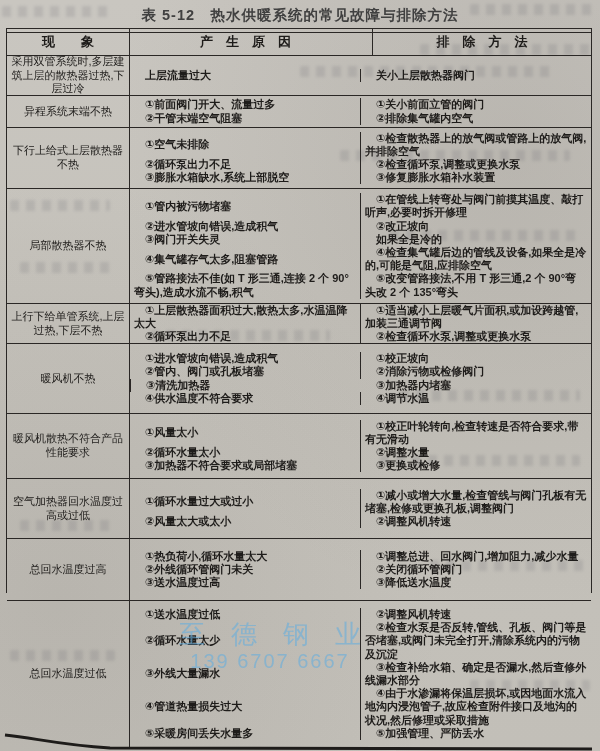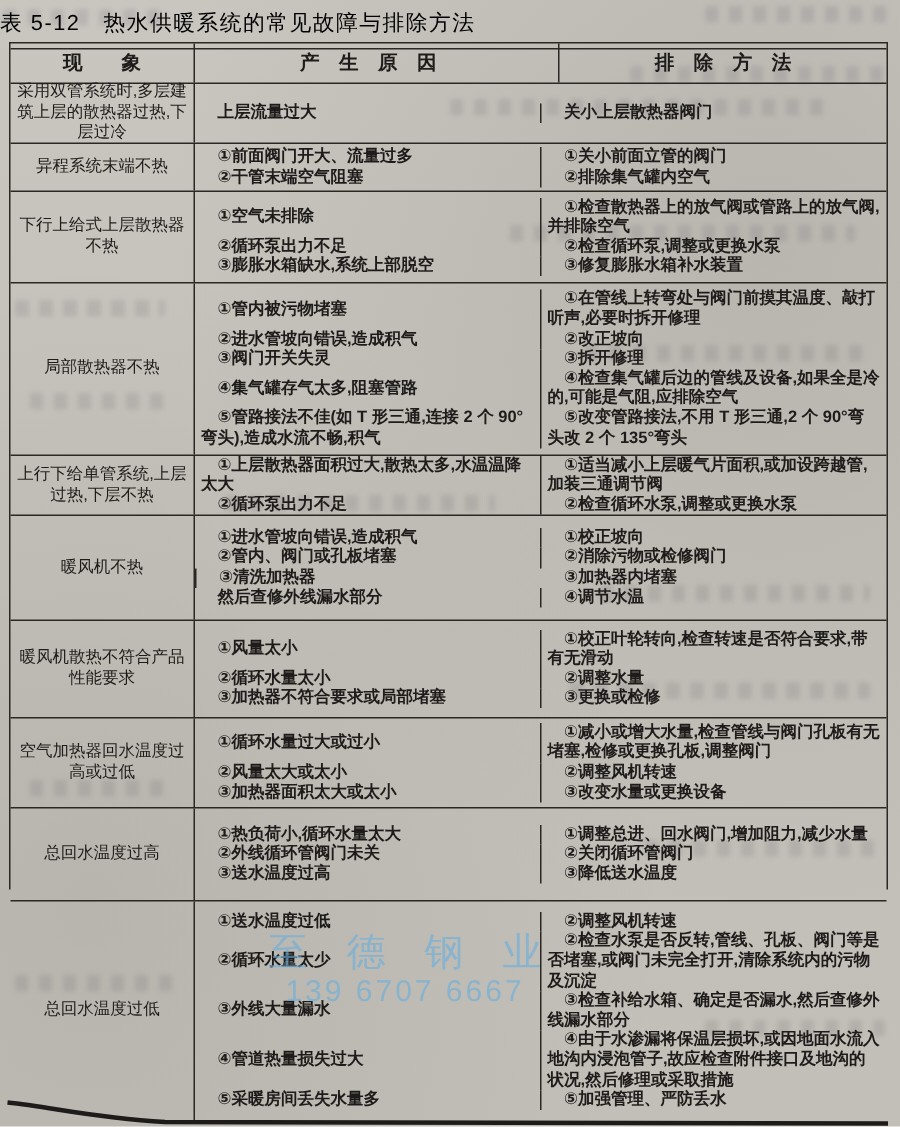--- a/index.html
+++ b/index.html
@@ -13,22 +13,22 @@
     color:#1e1c1a;
     -webkit-font-smoothing:antialiased;
   }
   
   .noise{
     position:absolute;pointer-events:none;opacity:.14;filter:blur(1.6px);
     background:repeating-linear-gradient(90deg,#55555f 0 9px,transparent 9px 16px);
     height:11px;border-radius:2px;
   }
   .page-title{
-    position:absolute;top:6px;left:0;width:100%;text-align:left;
-    font-size:14.5px;font-weight:400;letter-spacing:1px;color:#000000;
+    position:absolute;top:6px;left:0;width:100%;text-align:center;
+    font-size:14.5px;font-weight:700;letter-spacing:1px;color:#404040;
   }
   .tbl{
     position:absolute;left:6px;top:28px;width:586px;height:565px;
     border-left:1.5px solid #2a2725;border-right:1.5px solid #2a2725;
     border-top:1px solid #2a2725;box-sizing:border-box;
   }
   .tbl::before{ 
     content:"";position:absolute;left:0;right:0;top:2.5px;height:1px;background:#2a2725;
   }
   .thead,.trow{display:flex;border-bottom:1.2px solid #2a2725;box-sizing:border-box;}
@@ -175,21 +175,21 @@
             </div>
             <div class="cell method">
               <span>②改正坡向</span>
             </div>
           </div>
           <div class="pair">
             <div class="cell cause">
               <span>③阀门开关失灵</span>
             </div>
             <div class="cell method">
-              <span>③拆开修理</span>
+              <span>如果全是冷的</span>
             </div>
           </div>
           <div class="pair">
             <div class="cell cause">
               <span>④集气罐存气太多,阻塞管路</span>
             </div>
             <div class="cell method">
               <span>④检查集气罐后边的管线及设备,如果全是冷的,可能是气阻,应排除空气</span>
             </div>
           </div>
@@ -250,21 +250,21 @@
           <div class="pair">
             <div class="cell method">
               <span>③清洗加热器</span>
             </div>
             <div class="cell cause">
               <span>③加热器内堵塞</span>
             </div>
           </div>
           <div class="pair">
             <div class="cell cause">
-              <span>然后查修外线漏水部分</span>
+              <span>④供水温度不符合要求</span>
             </div>
             <div class="cell method">
               <span>④调节水温</span>
             </div>
           </div>
         </div>
       </div>
       <div class="trow r7">
         <div class="ph">
           <span>暖风机散热不符合产品性能要求</span>
@@ -308,28 +308,20 @@
             <div class="cell method">
               <span>①减小或增大水量,检查管线与阀门孔板有无堵塞,检修或更换孔板,调整阀门</span>
             </div>
           </div>
           <div class="pair">
             <div class="cell cause">
               <span>②风量太大或太小</span>
             </div>
             <div class="cell method">
               <span>②调整风机转速</span>
-            </div>
-          </div>
-          <div class="pair">
-            <div class="cell cause">
-              <span>③加热器面积太大或太小</span>
-            </div>
-            <div class="cell method">
-              <span>③改变水量或更换设备</span>
             </div>
           </div>
         </div>
       </div>
       <div class="trow r9">
         <div class="ph">
           <span>总回水温度过高</span>
         </div>
         <div class="pairs">
           <div class="pair">

